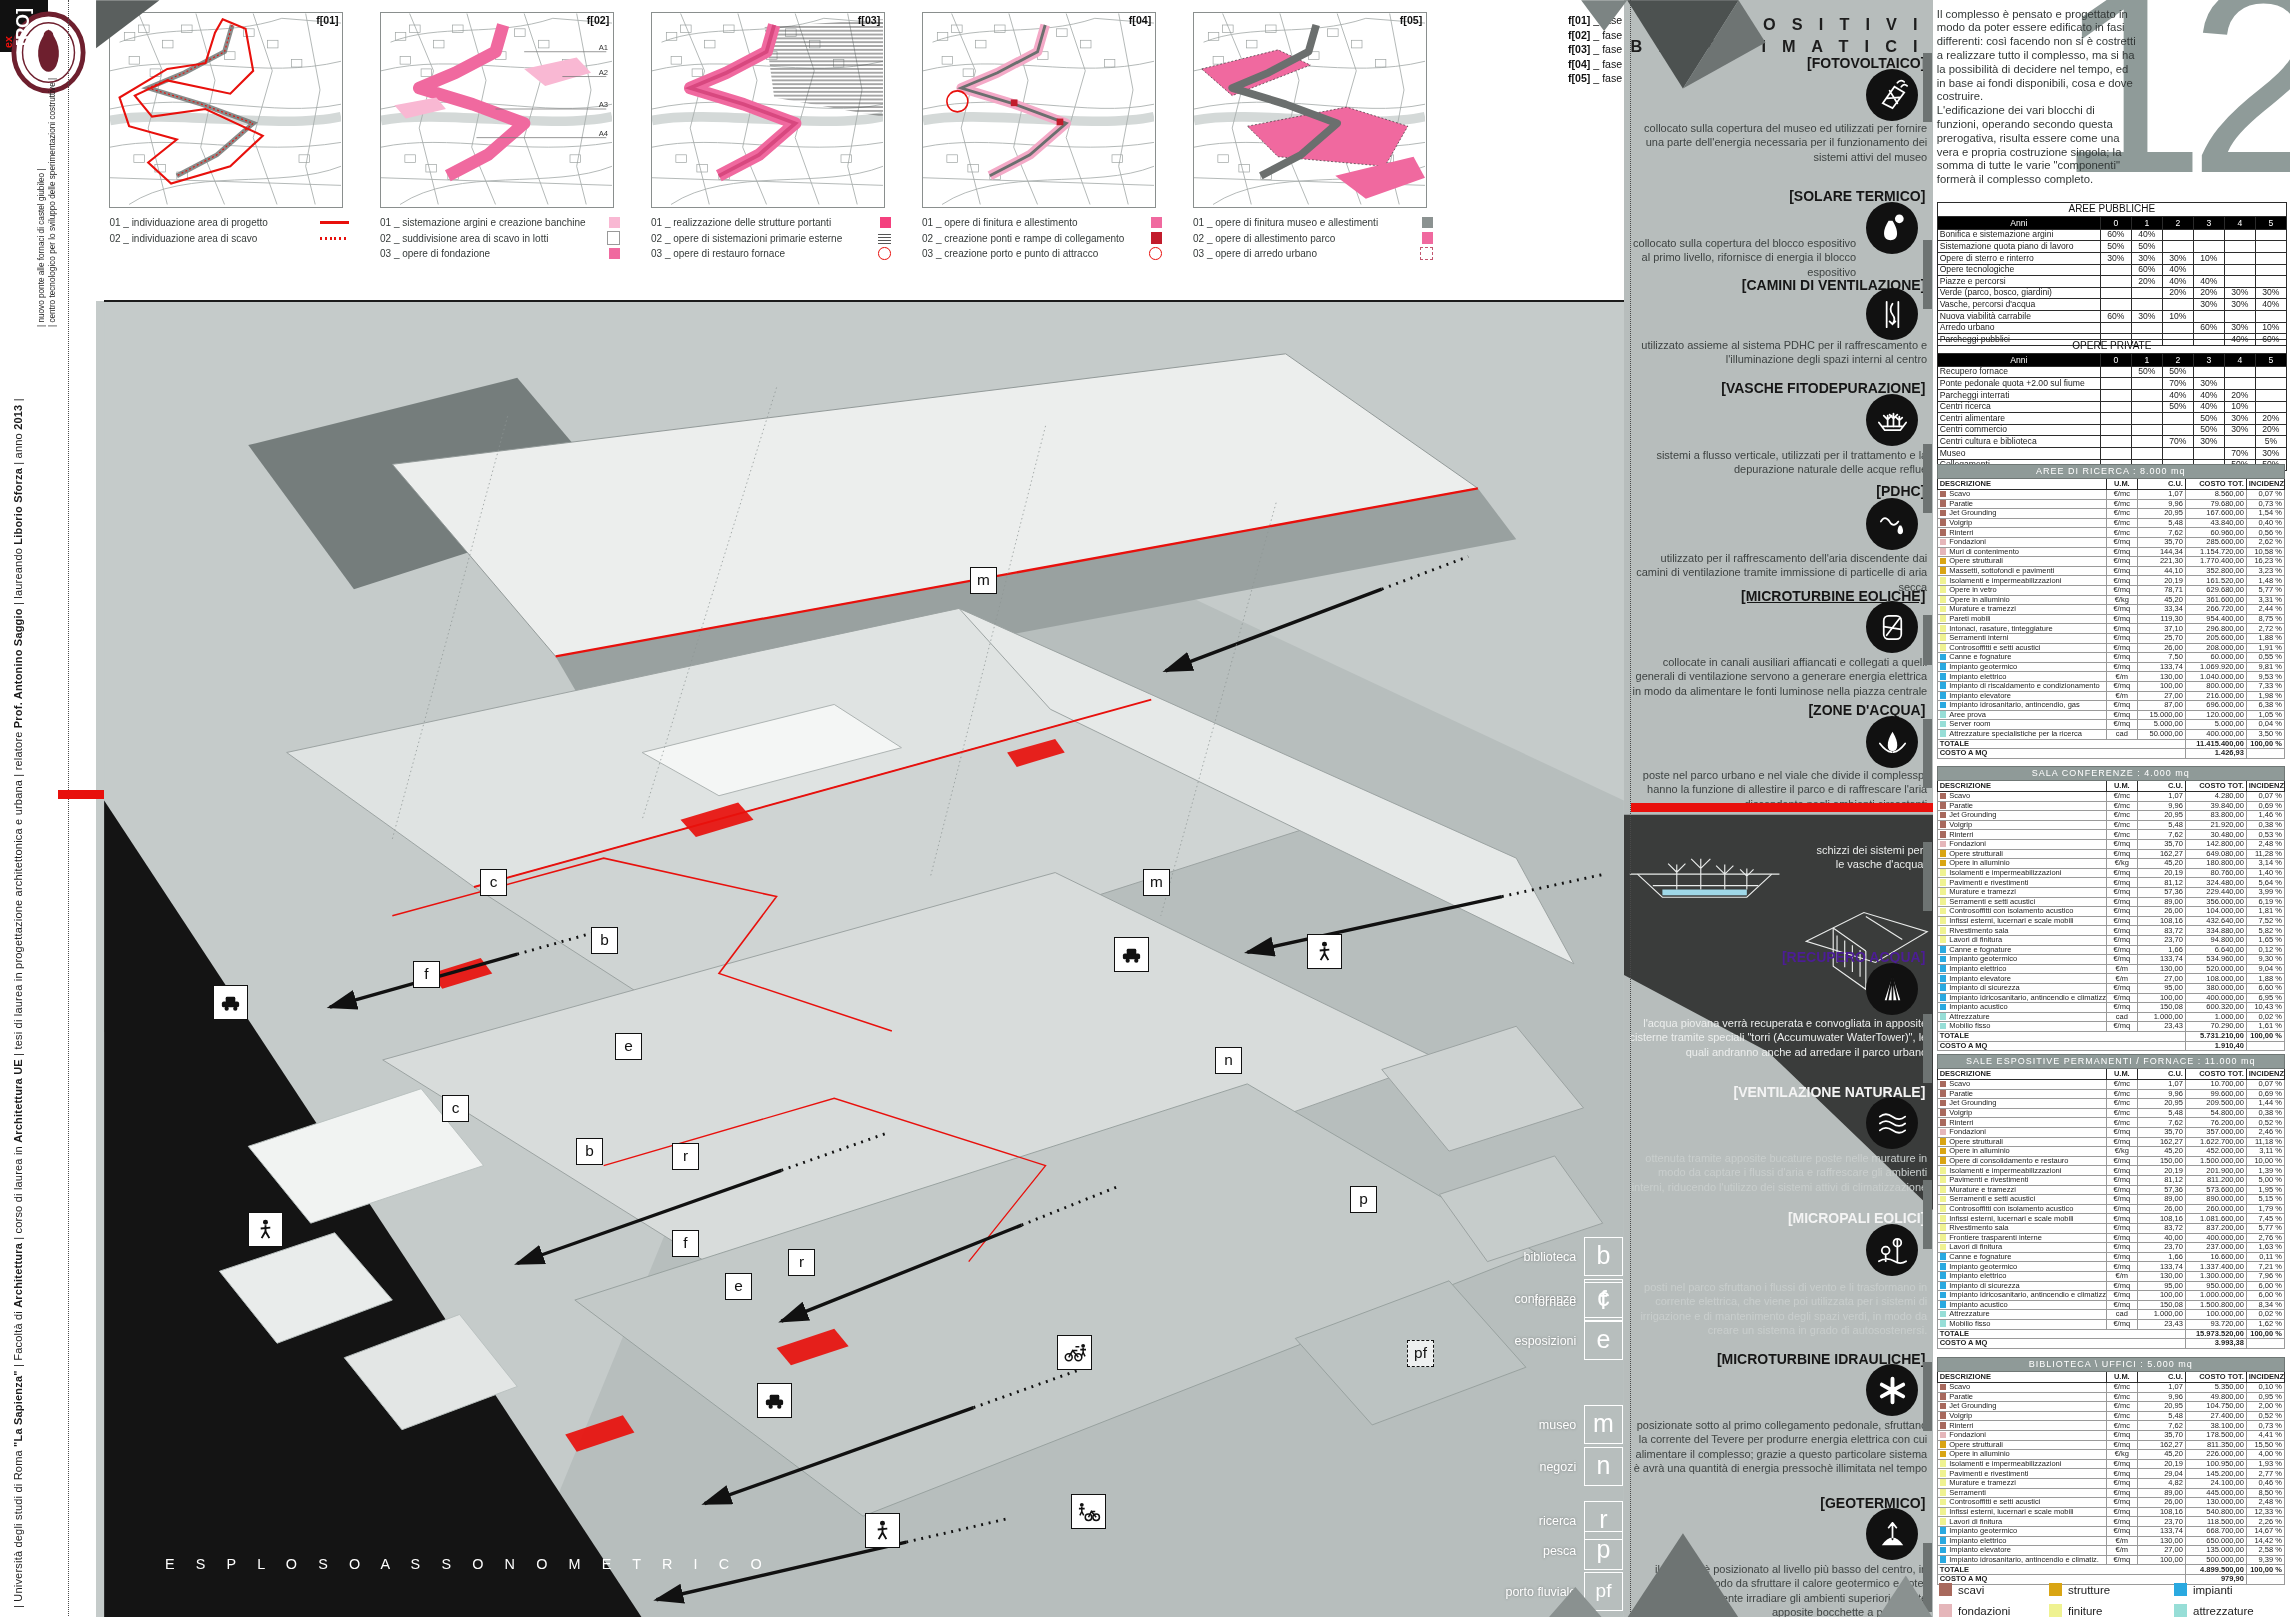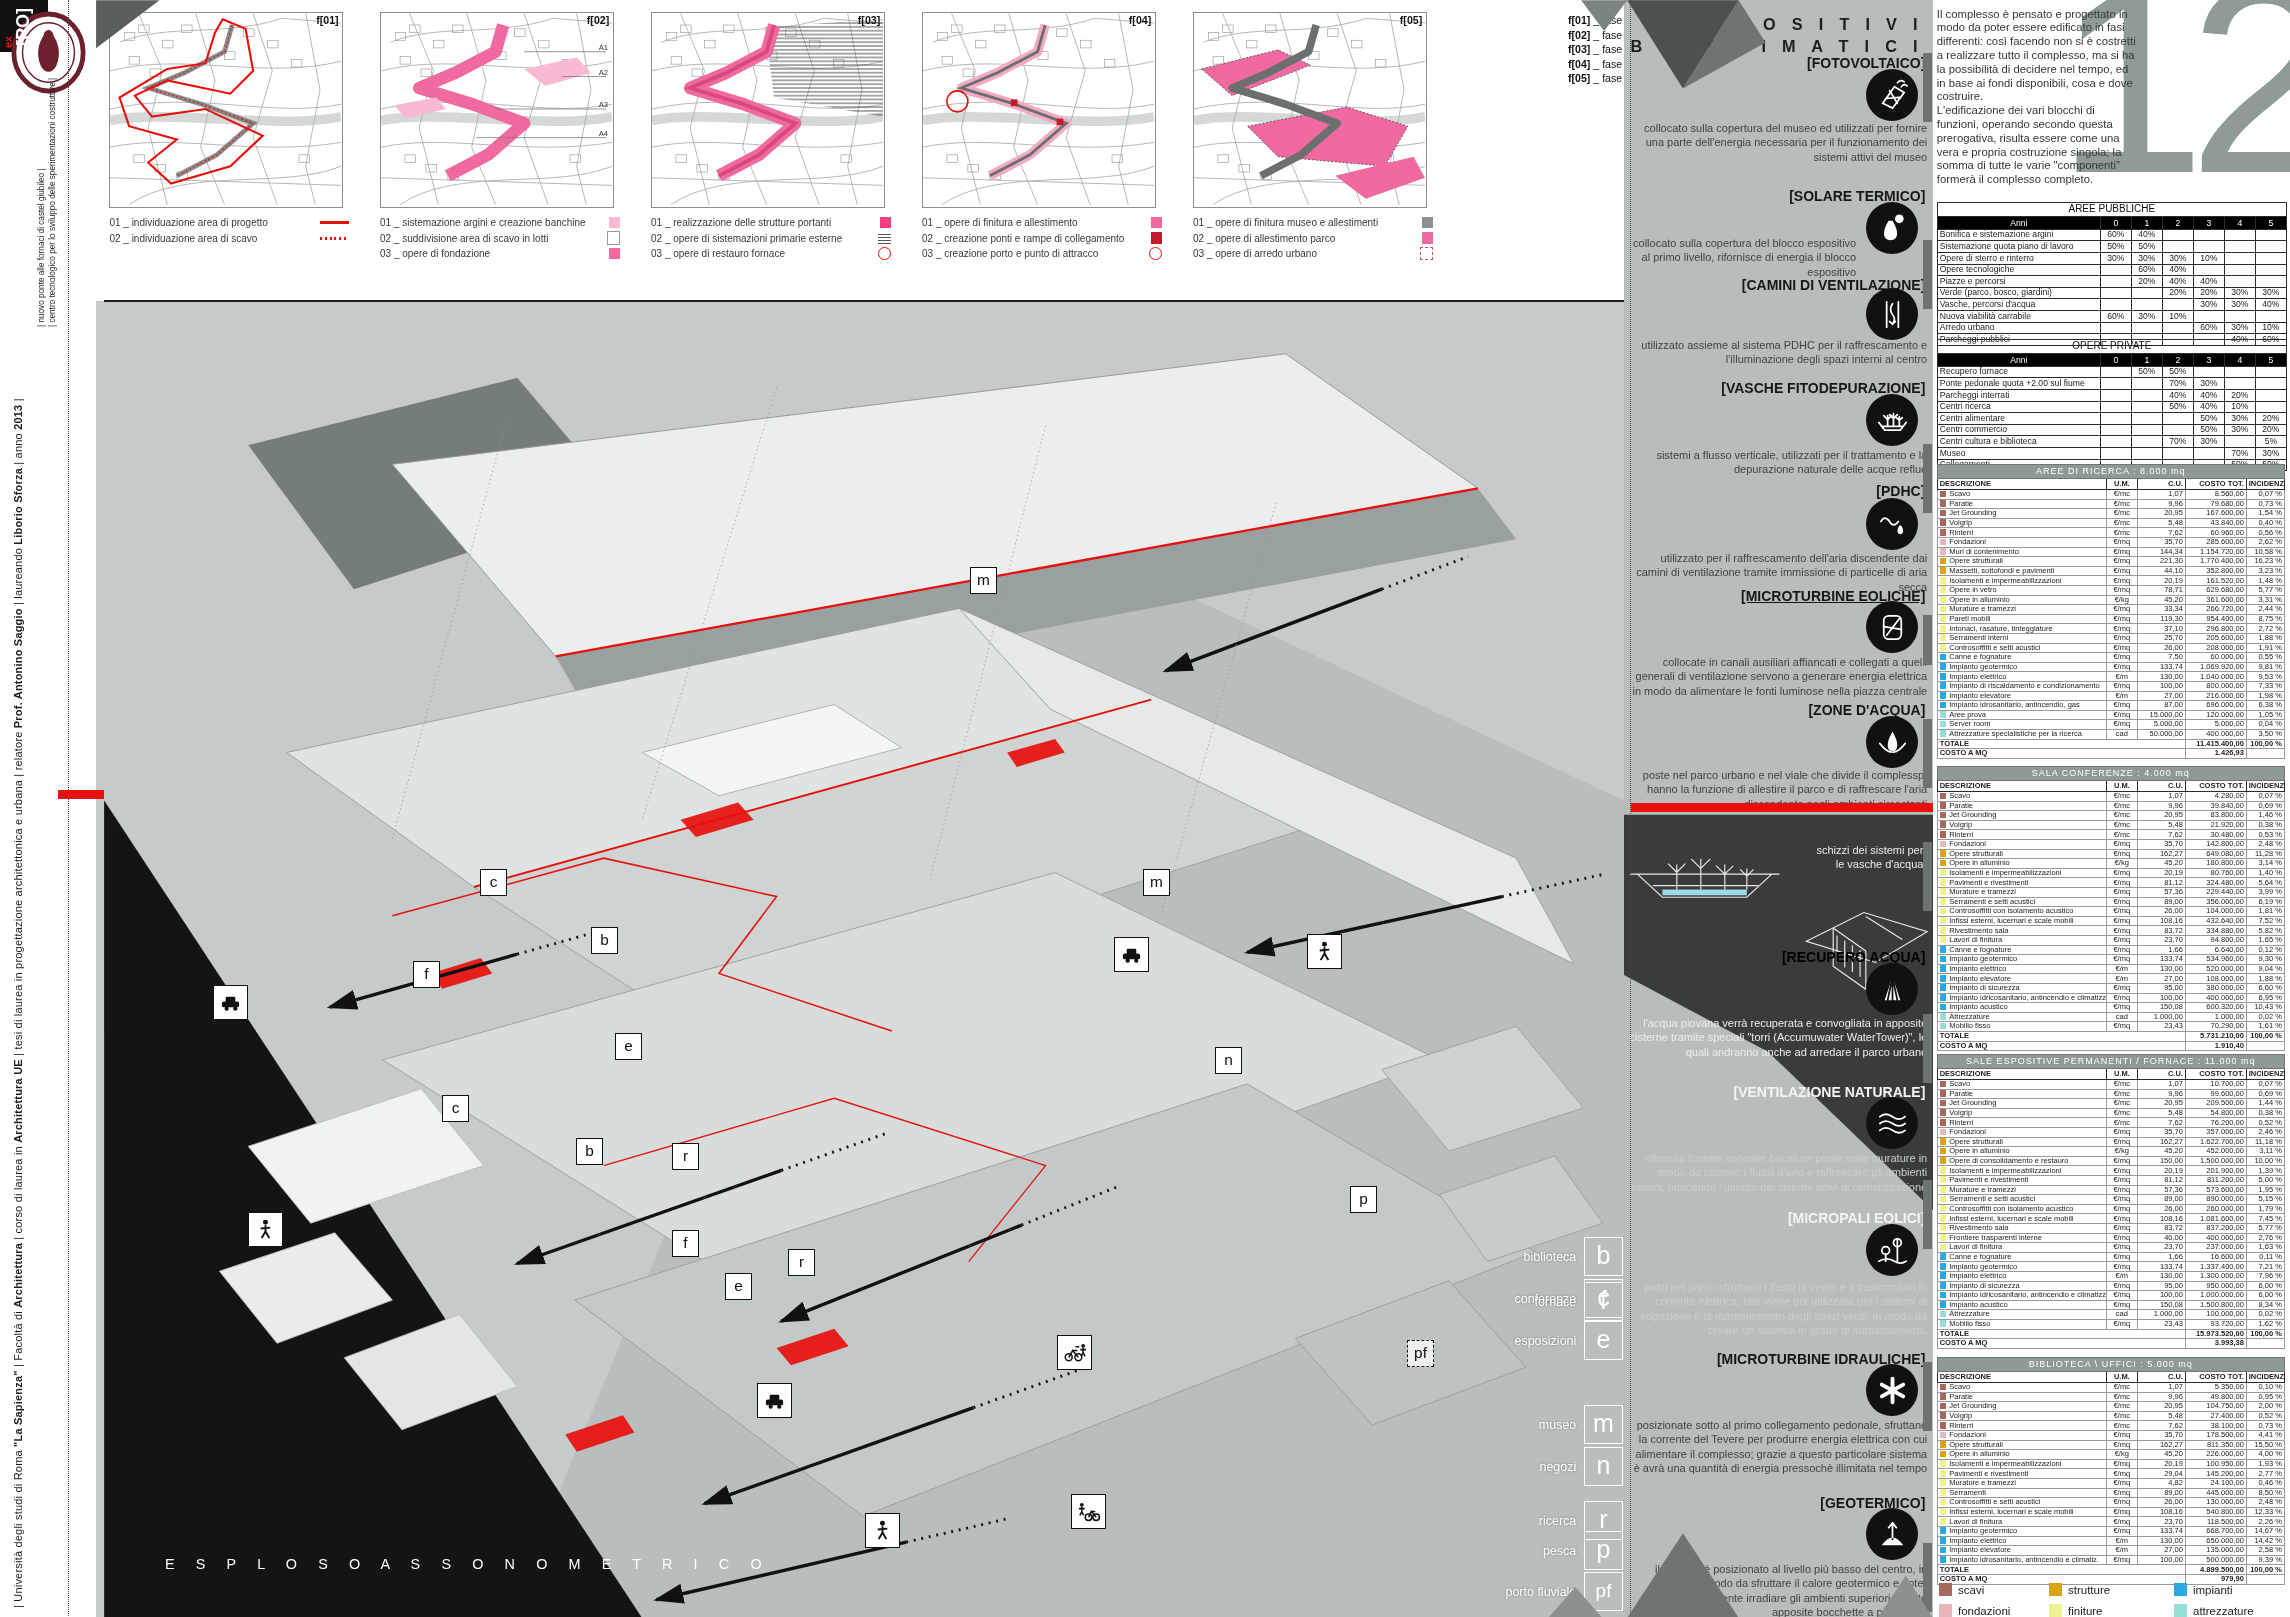--- a/index.html
+++ b/index.html
@@ -57,21 +57,21 @@
            text-align:center;font-weight:400;}
   
   #bioclim{left:1624px;top:0;width:309px;height:1618px;background:#b7bdbc;}
   #bioclim-dotted{left:1630px;top:0;width:0;height:1618px;border-left:1.9px dotted #4a4a4a;}
   #bio-title{position:absolute;right:9.6px;top:13.4px;text-align:right;font-weight:bold;font-size:16.3px;
              letter-spacing:5.8px;color:#1d1d1d;white-space:pre-line;line-height:1.35;}
   .bio-head{position:absolute;right:7.7px;text-align:right;font-weight:bold;font-size:14px;color:#161616;white-space:nowrap;}
   .bio-icon{position:absolute;left:242px;width:52px;height:52px;border-radius:50%;background:#111;
             display:flex;align-items:center;justify-content:center;}
   .bio-desc{position:absolute;left:3.8px;right:5.8px;text-align:right;font-size:11px;line-height:1.3;color:#3e4342;}
-  .theme-dark .bio-head{color:#000000;}
+  .theme-dark .bio-head{color:#4c1d95;}
   .theme-dark .bio-desc{color:#eceeed;}
   .theme-mid .bio-head{color:#f4f4f4;}
   .theme-mid .bio-desc{color:#c9cecd;}
   #red-bio{left:1631px;top:803px;width:302px;height:8.6px;background:#e8100c;}
   #sketch-caption{position:absolute;right:9.6px;top:843px;text-align:right;color:#e9ebea;font-size:11px;
                   line-height:1.3;white-space:pre-line;}
   .side-tab{position:absolute;left:1923px;width:8.6px;background:#6d7372;}
   
   #rightcol{left:1933px;top:0;width:357px;height:1618px;background:#fff;}
   #intro{position:absolute;left:3.8px;top:7.7px;width:200px;font-size:11.3px;line-height:1.22;color:#333837;white-space:pre-line;}

